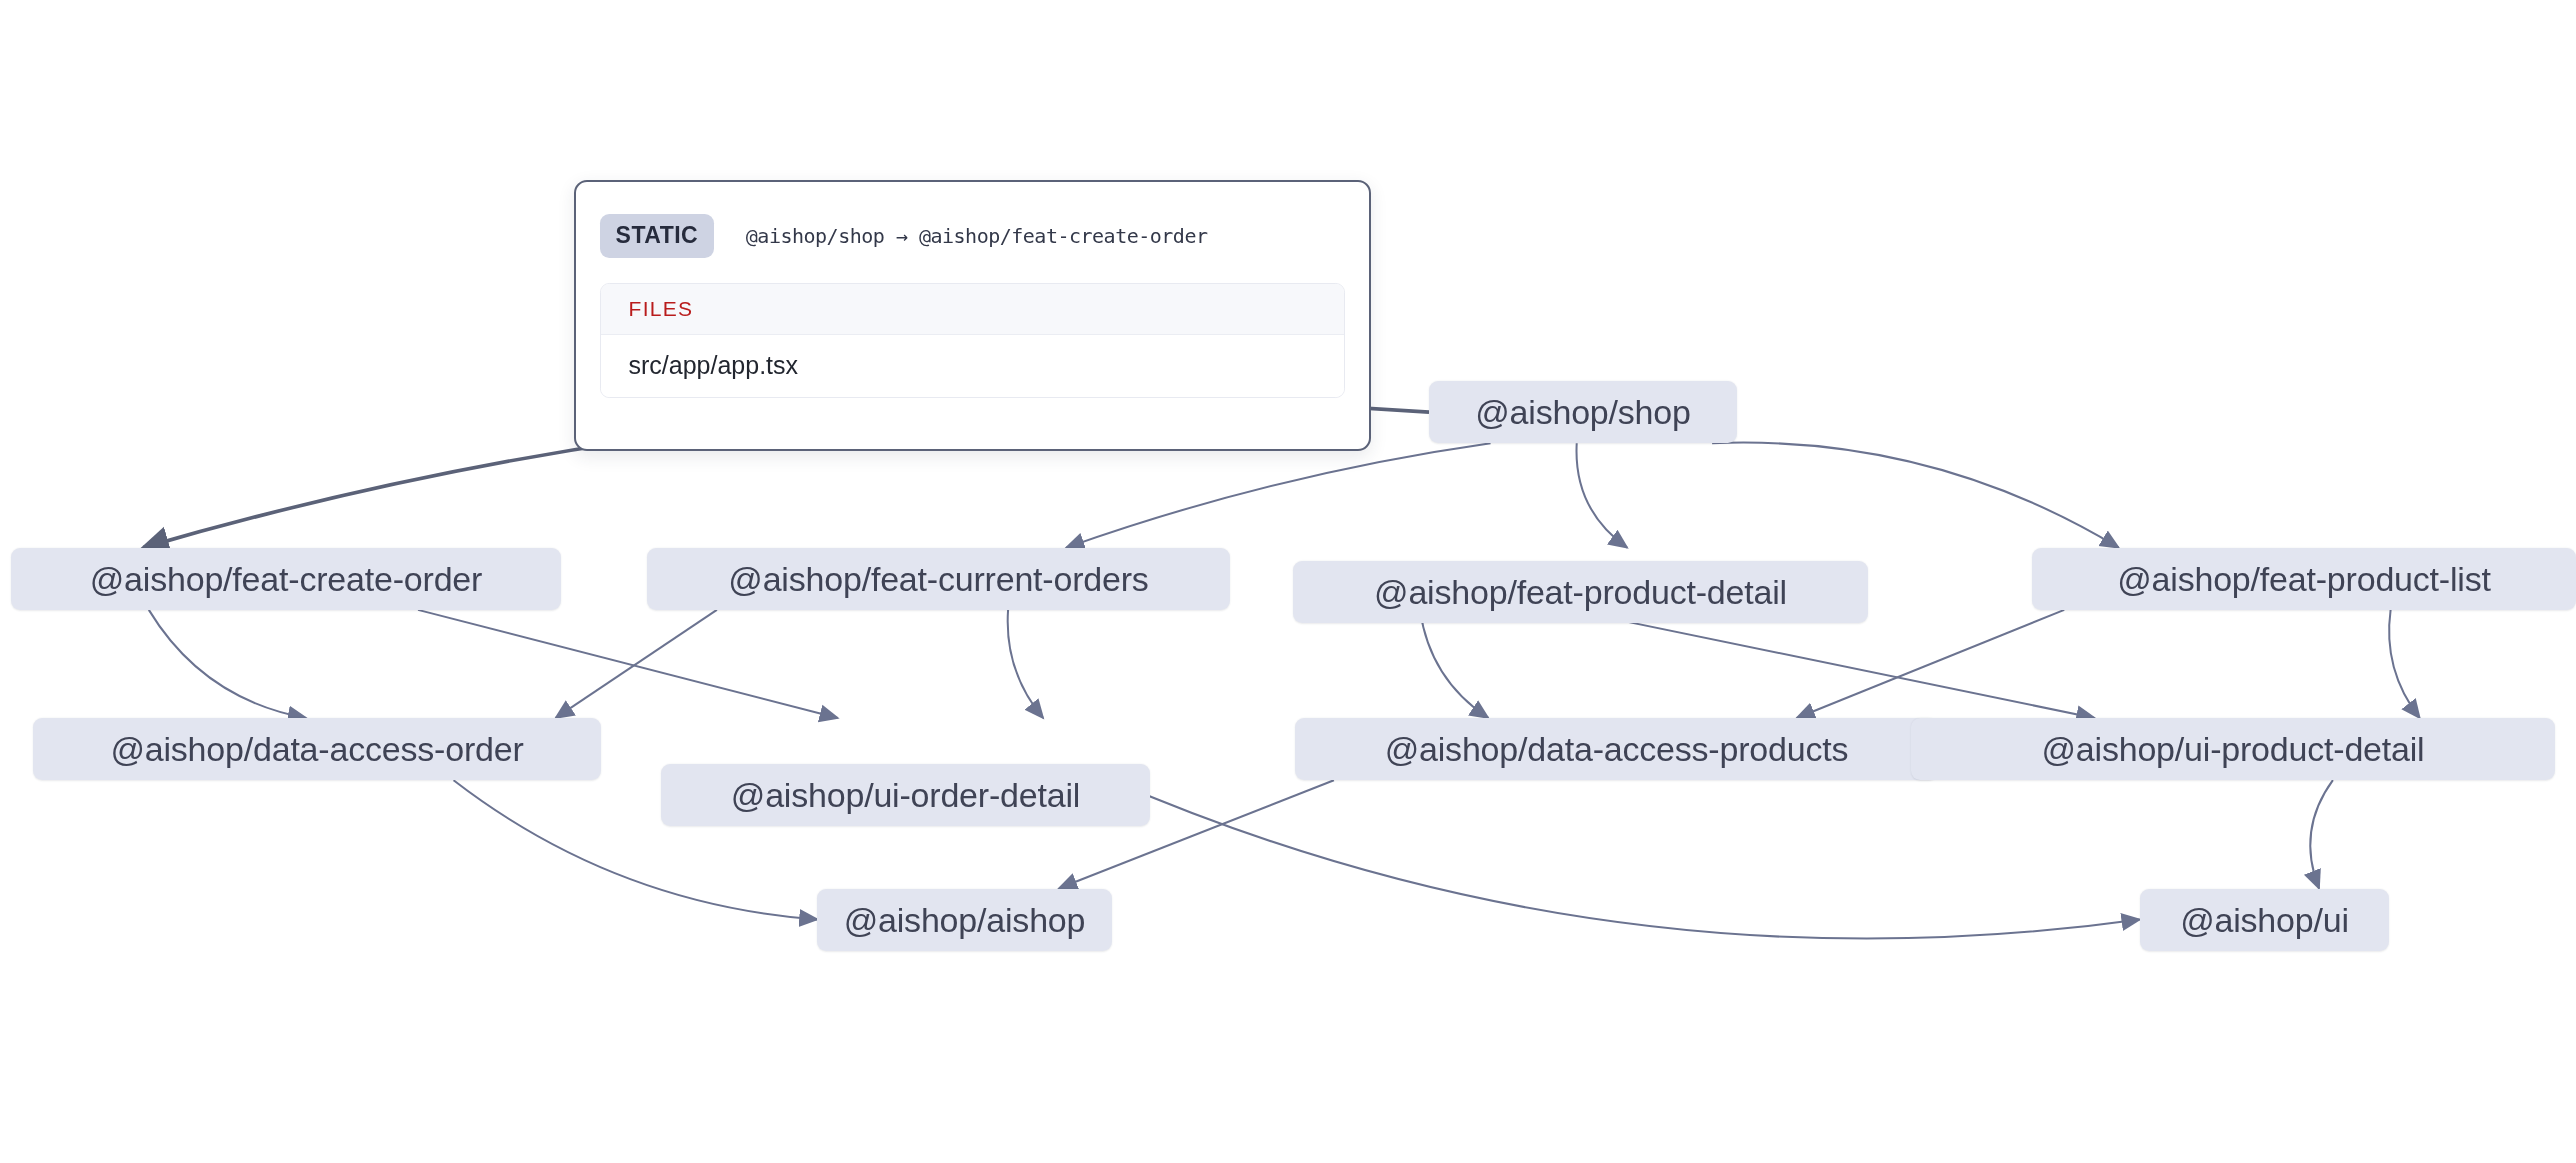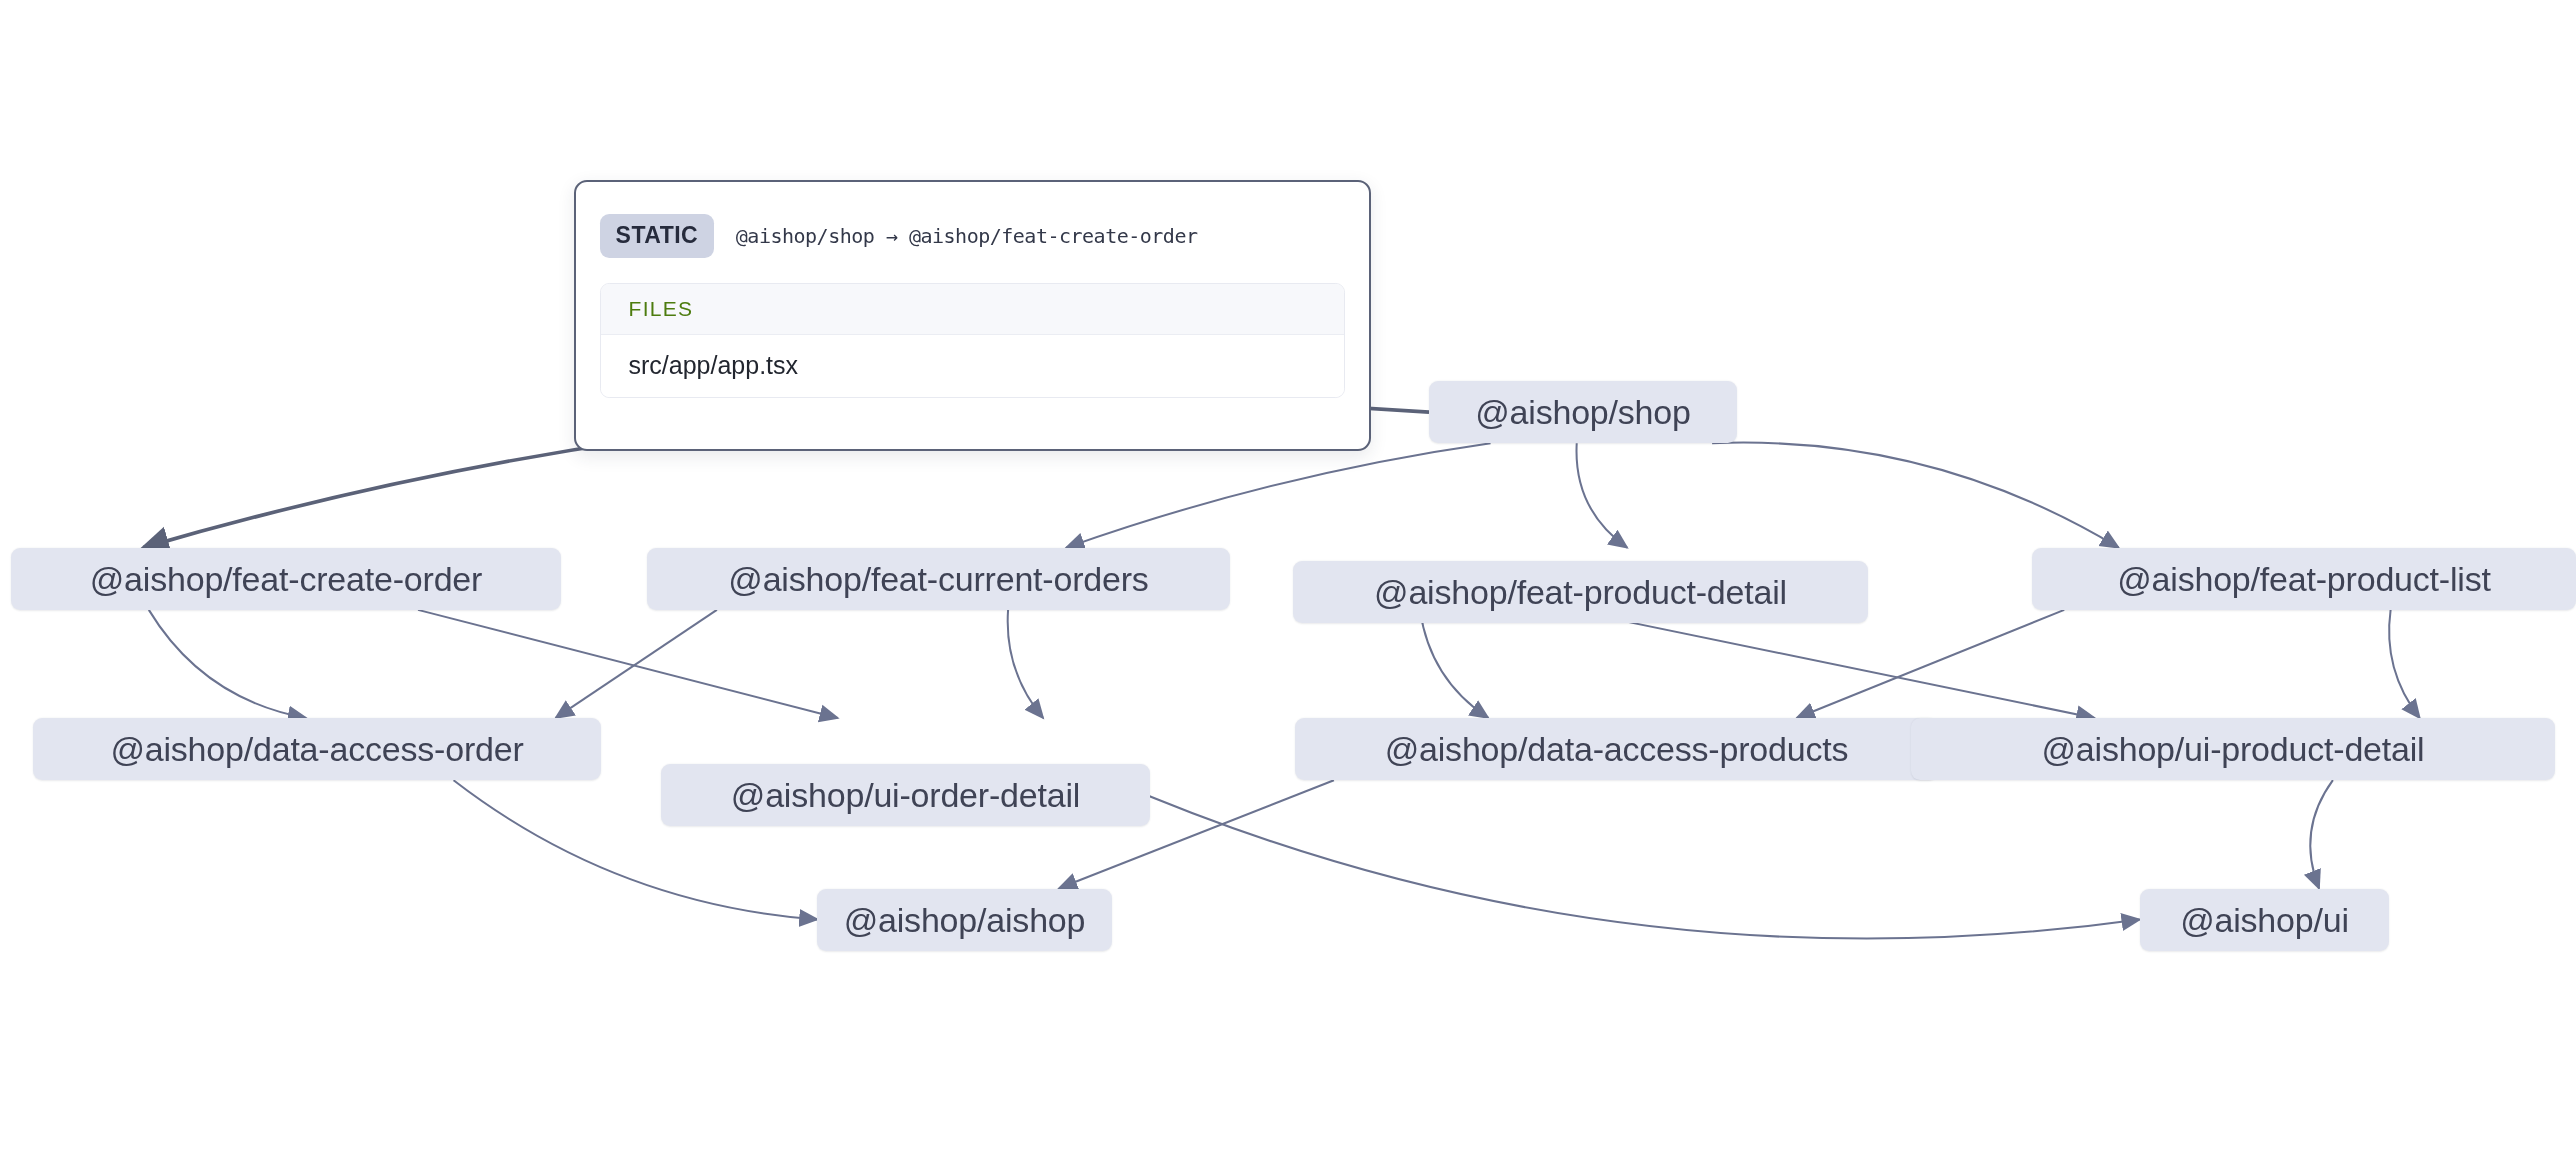--- a/index.html
+++ b/index.html
@@ -34,21 +34,21 @@
     left:574px;top:180px;width:797px;height:271px;
     box-sizing:border-box;
     background:#ffffff;
     border:2.7px solid #5b6278;
     border-radius:13px;
     box-shadow:0 5.5px 16.5px rgba(40,46,70,.10);
     z-index:40;
     padding:22px 24px;
   }
   #detail-head{
-    display:flex;align-items:center;gap:22px;
+    display:flex;align-items:center;gap:32px;
     height:64px;
   }
   #static-badge{
     background:#ced3e3;
     color:#262b3c;
     font-size:23px;
     font-weight:bold;
     letter-spacing:0.5px;
     border-radius:9.2px;
     padding:10px 15.6px 11px;
@@ -64,21 +64,21 @@
   #files-panel{
     margin-top:14.7px;
     border:0.9px solid #e8eaf1;
     border-radius:9.2px;
     overflow:hidden;
     background:#ffffff;
   }
   #files-head{
     background:#f7f8fb;
     border-bottom:0.9px solid #ebedf3;
-    color:#4d7c0f;
+    color:#b91c1c;
     font-size:21px;
     letter-spacing:1.3px;
     padding:13px 27.5px 13.7px;
   }
   .file-row{
     color:#22262f;
     font-size:25px;
     padding:15.6px 27.5px 17.4px;
     background:#fff;
     cursor:pointer;

